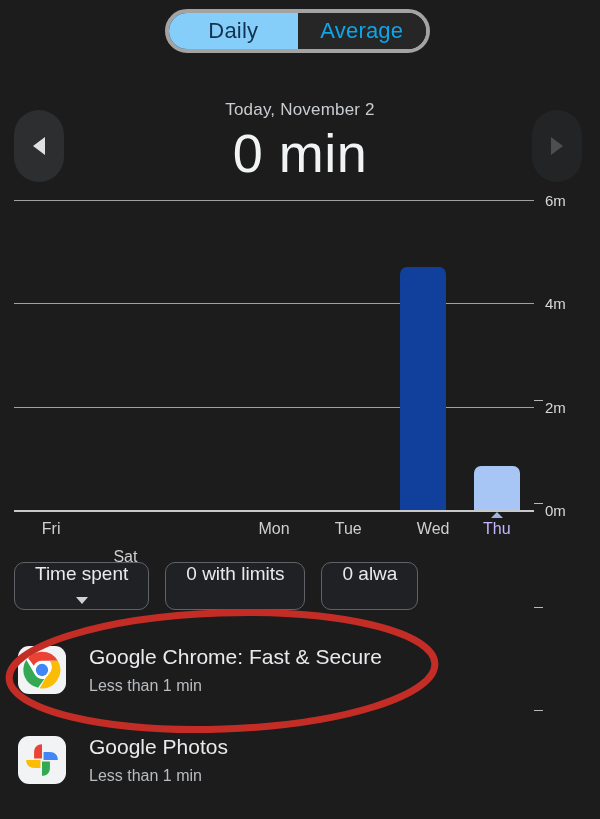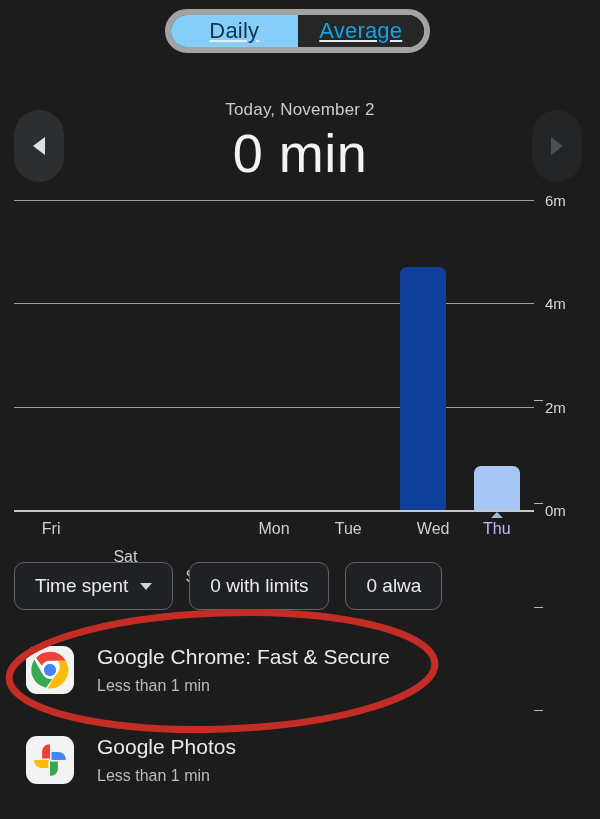--- a/index.html
+++ b/index.html
@@ -9,23 +9,22 @@
     font-family:"Liberation Sans", sans-serif;
     color:#e8eaed;
     position:relative;
   }
   .screen{position:absolute;inset:0;background:#1c1c1c;}
 
   
   .toggle-wrap{position:absolute;left:165px;top:9px;width:265px;height:44px;}
   .toggle{
     display:flex;width:100%;height:100%;
-    border:6px solid #a3a3a3;border-radius:22px;overflow:hidden;
+    border:4px solid #a3a3a3;border-radius:22px;overflow:hidden;
     box-sizing:border-box;
-    text-decoration:underline;
   }
   .seg{
     flex:1;display:flex;align-items:center;justify-content:center;
     font-size:22px;letter-spacing:.2px;
   }
   .seg.active{background:#86cefa;color:#12324f;}
   .seg.inactive{background:#262626;color:#0ea5e9;align-items:center;}
 
   
   .date{
@@ -74,26 +73,26 @@
     border-left:6px solid transparent;border-right:6px solid transparent;
     border-bottom:6px solid #9fb6dd;
   }
 
   
   .chips{position:absolute;left:14px;top:562px;height:48px;display:flex;gap:16px;}
   .chip{
     height:48px;box-sizing:border-box;padding:0 20px;
     border:1px solid #5f6368;border-radius:10px;
     display:flex;align-items:center;gap:12px;
-    font-size:19px;color:#e8eaed;white-space:nowrap;background:#202124;
+    font-size:19px;color:#e8eaed;white-space:nowrap;background:#202124;flex-direction:column;
   }
   .chev{width:0;height:0;border-left:6px solid transparent;border-right:6px solid transparent;border-top:7px solid #cfd2d5;}
 
   
-  .applist{position:absolute;left:12px;top:636px;width:496px;}
+  .applist{position:absolute;left:4px;top:636px;width:496px;}
   .approw{position:relative;height:90px;}
   .appicon{
     position:absolute;left:14px;top:10px;width:48px;height:48px;
     background:#f1f3f4;border-radius:11px;
     display:flex;align-items:center;justify-content:center;
   }
   .apptext{position:absolute;left:85px;top:6px;}
   .appname{font-size:21px;color:#e8eaed;line-height:30px;white-space:nowrap;}
   .appsub{font-size:16px;color:#b9bcc0;line-height:28px;}
 

